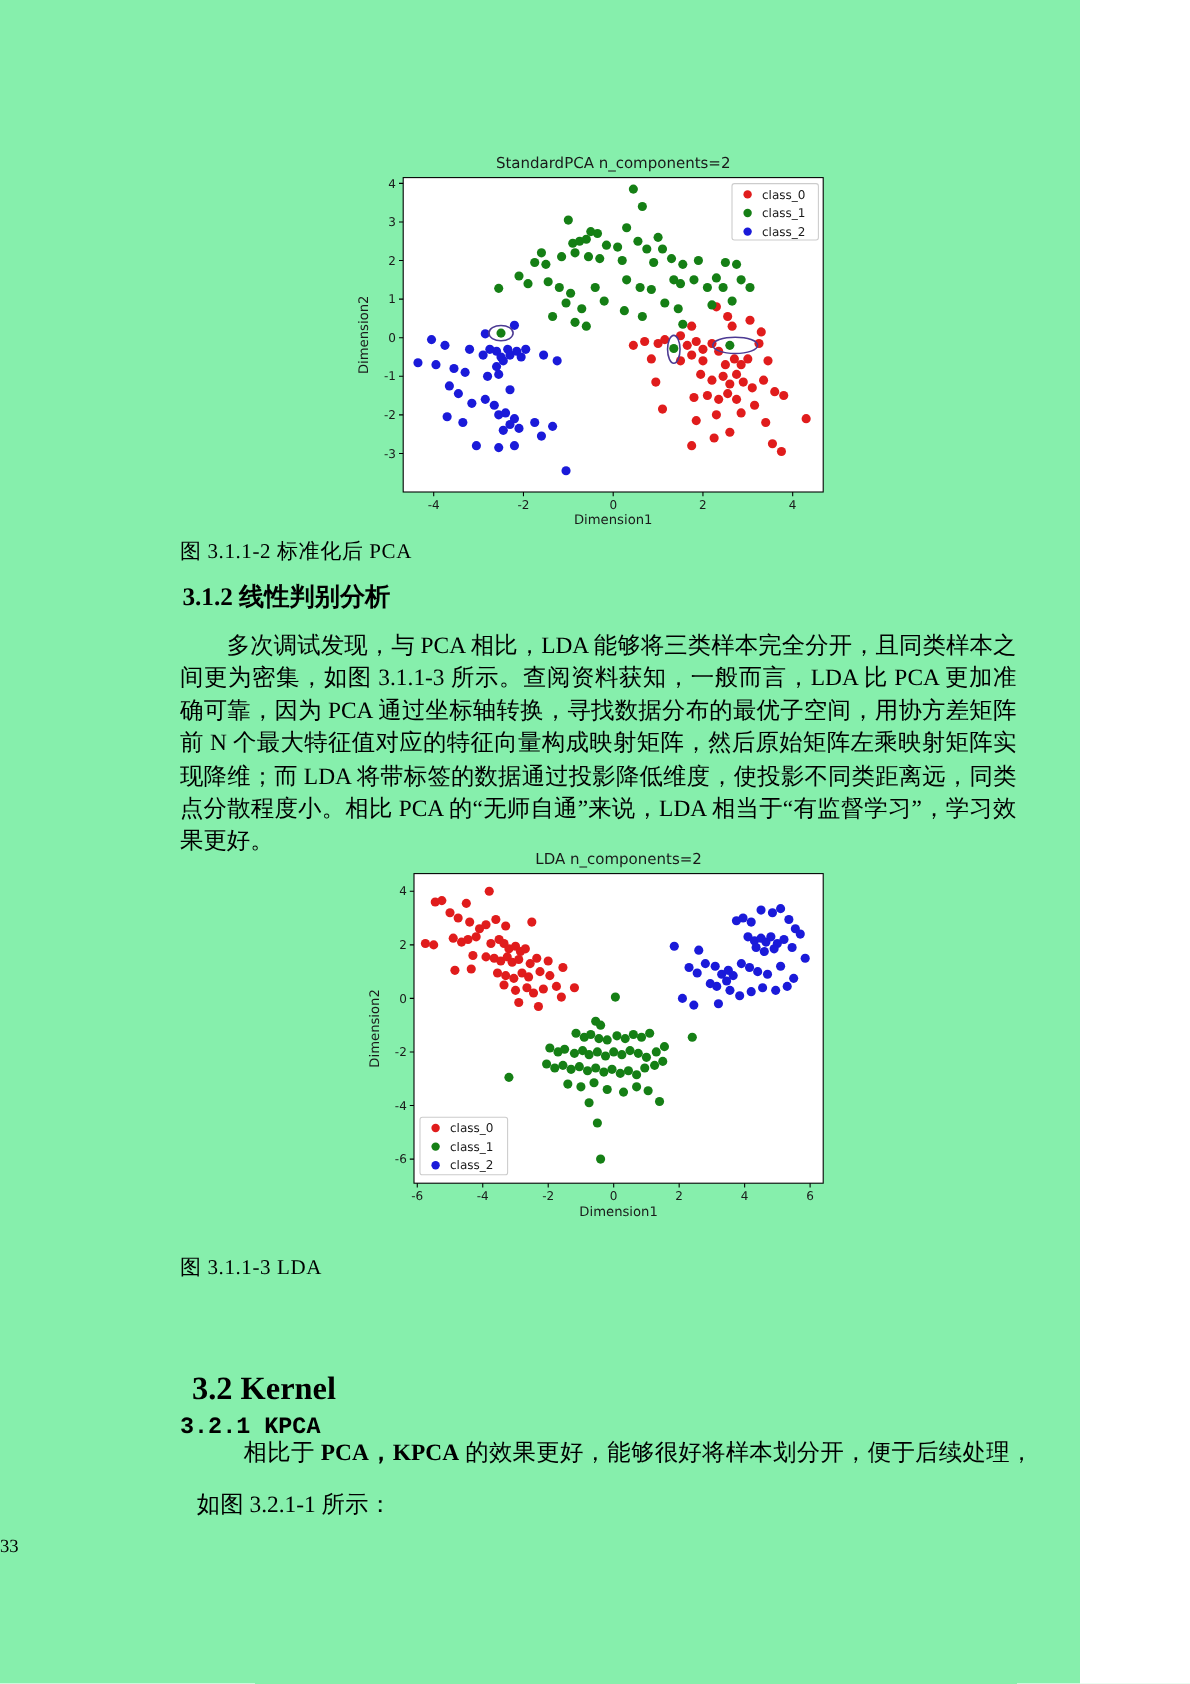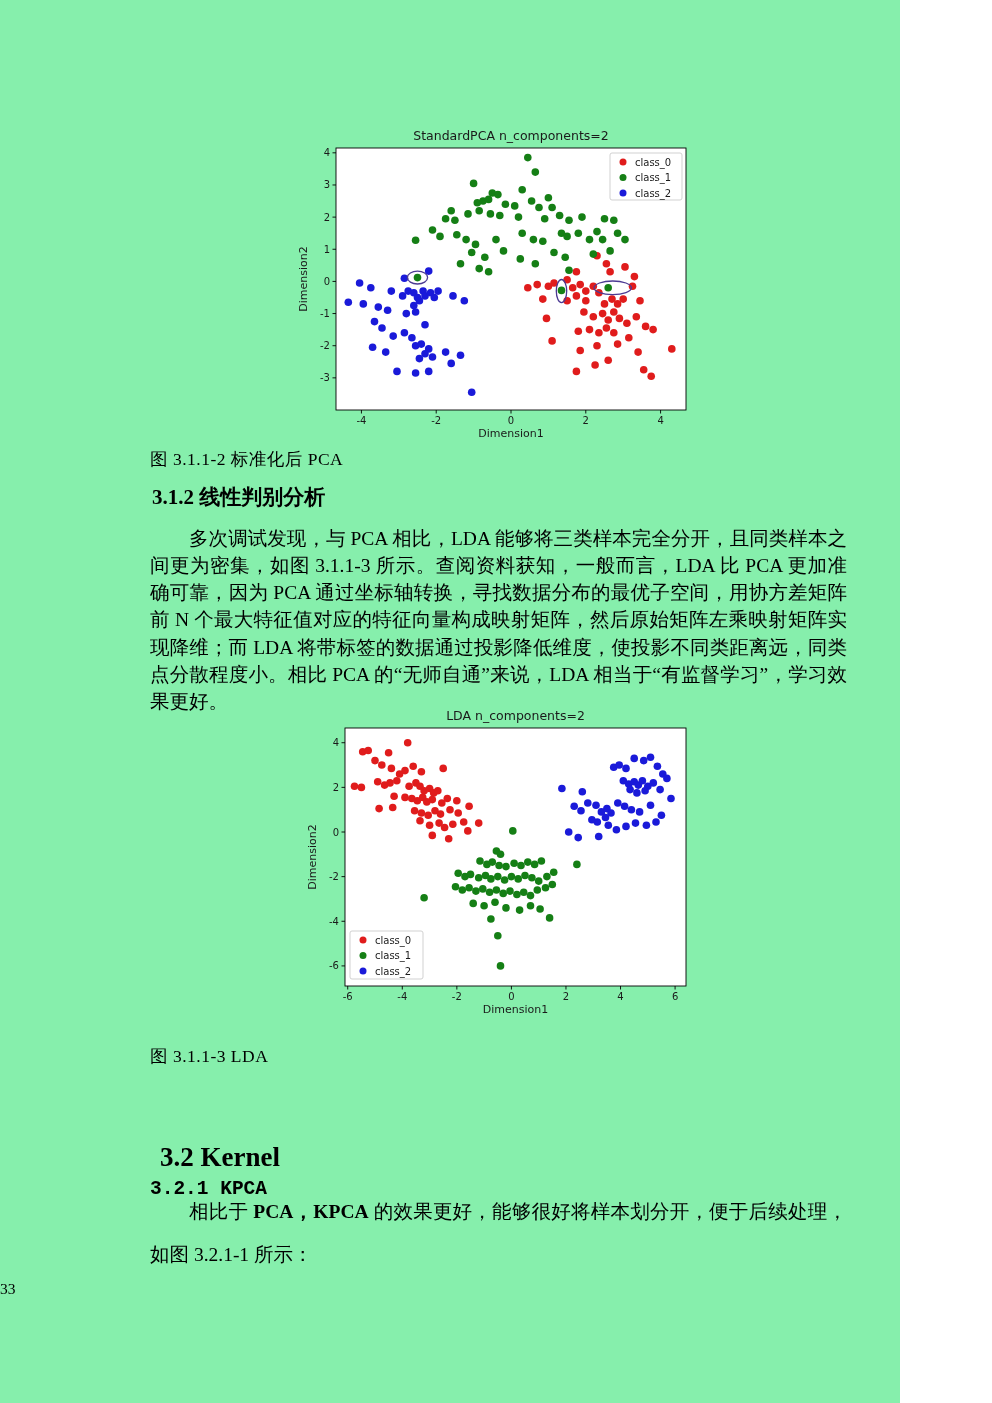--- a/index.html
+++ b/index.html
@@ -10,21 +10,21 @@
   #fig2{left:293px;top:700px;width:405px;height:330px;}
   .caption{position:absolute;left:150px;width:697px;text-align:left;
            font-size:17.5px;letter-spacing:0.5px;}
   #cap1{top:447px;}
   #cap2{top:1044px;}
   .h312{position:absolute;left:150px;top:481px;font-size:21px;font-weight:bold;margin:2px;}
   .para1{position:absolute;left:150px;top:505px;width:697px;font-size:19.5px;
          line-height:27.3px;text-align:justify;text-indent:2em;}
   .h32{position:absolute;left:150px;top:1132px;font-size:27px;font-weight:bold;margin:10px;}
   .h321{position:absolute;left:150px;top:1178px;font-size:19.5px;font-weight:bold;margin:0;font-family:Liberation Mono, monospace;}
-  .para2{position:absolute;left:150px;top:1170px;width:697px;font-size:19.5px;
+  .para2{position:absolute;left:164px;top:1170px;width:697px;font-size:19.5px;
          line-height:43px;text-align:justify;text-indent:2em;}
   .pageno{position:absolute;left:0;top:1280px;width:992px;text-align:left;font-size:15.5px;}
   b{font-weight:bold;}
 </style>
 </head>
 <body>
 
 <div class="page">
 
   <svg id="fig1" class="chart" viewBox="0 0 405 326">

